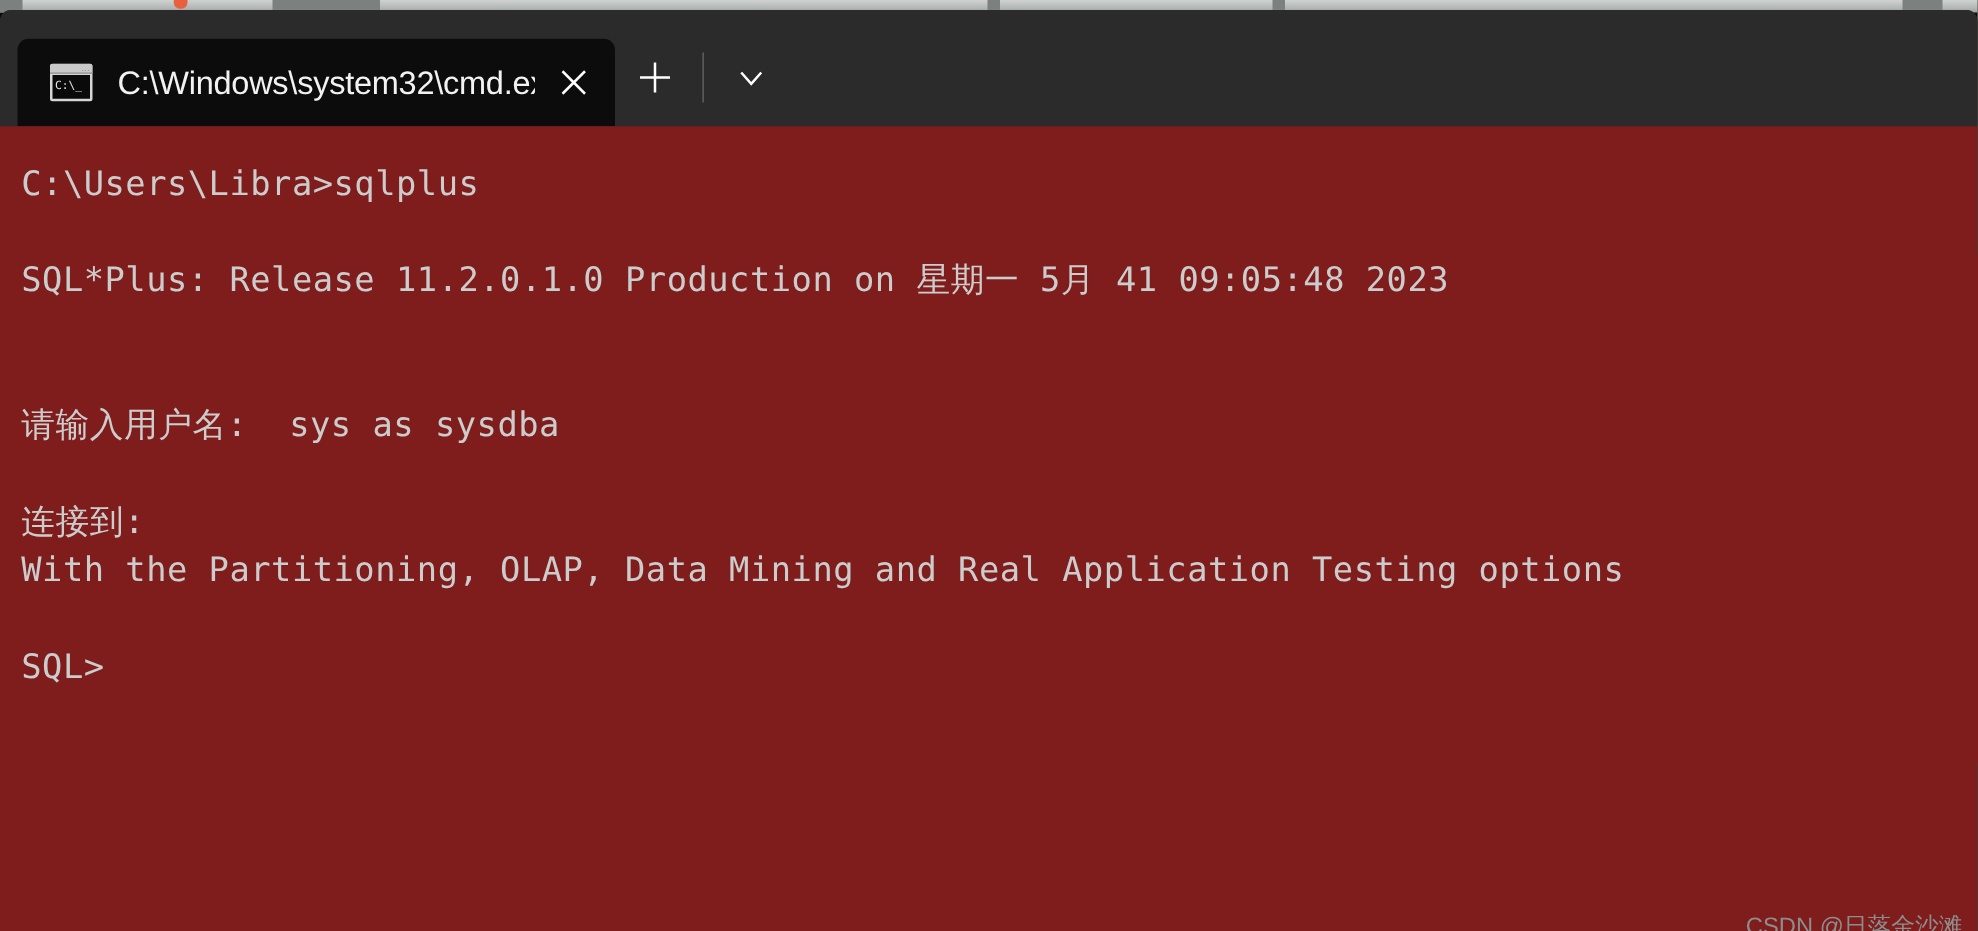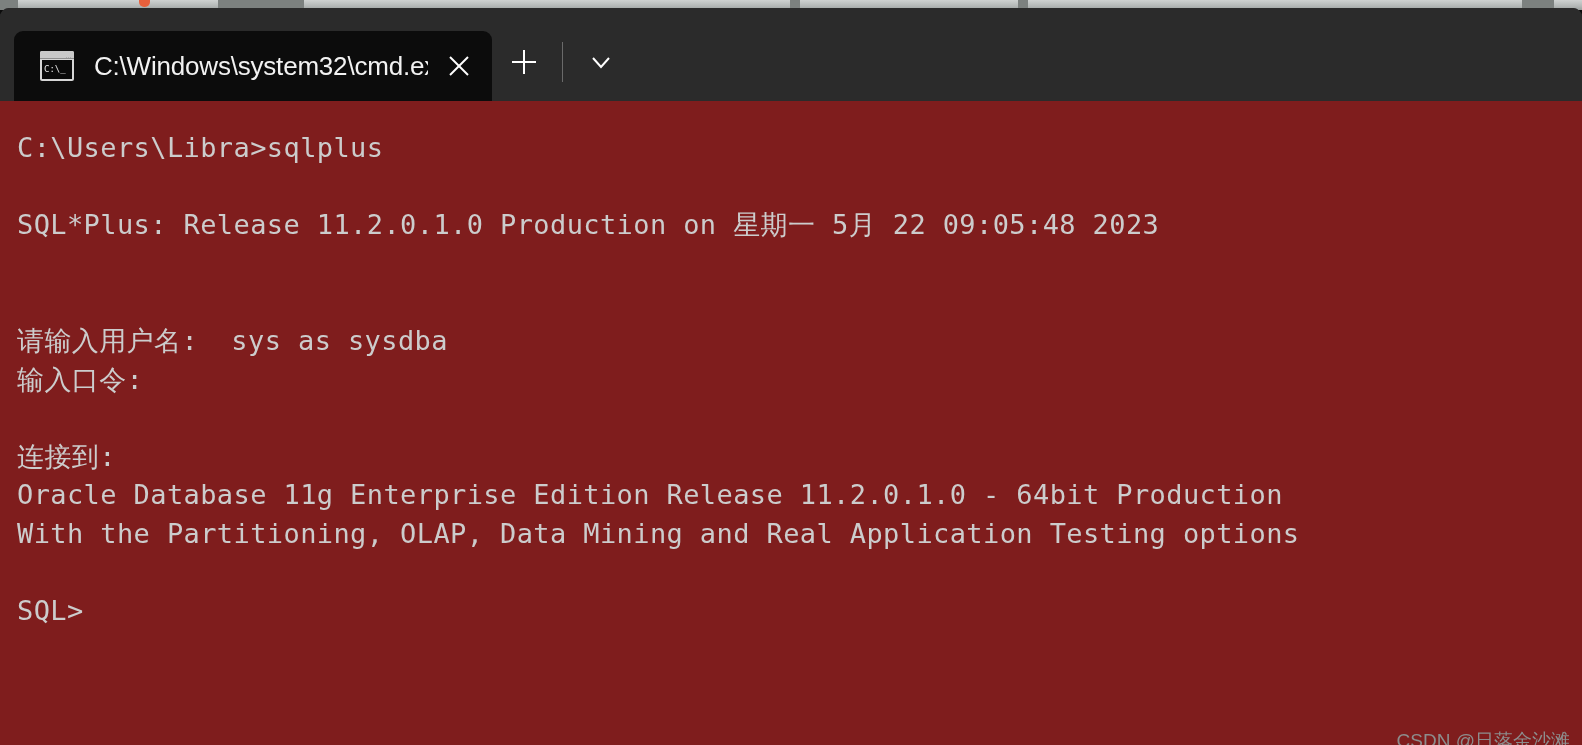--- a/index.html
+++ b/index.html
@@ -229,28 +229,26 @@
             <polyline points="7,11 15,20 23,11" fill="none" stroke="currentColor" stroke-width="2"></polyline>
           </svg>
         </div>
       </div>
 
     </div>
 
     <div class="terminal">
       <div class="term-line">C:\Users\Libra&gt;sqlplus</div>
       <div class="term-line blank"></div>
-      <div class="term-line">SQL*Plus: Release 11.2.0.1.0 Production on 星期一 5月 22 09:05:48 2023</div>
+      <div class="term-line">SQL*Plus: Release 11.2.0.1.0 Production on 星期一 5月 41 09:05:48 2023</div>
       <div class="term-line blank"></div>
       <div class="term-line blank"></div>
       <div class="term-line">请输入用户名:  sys as sysdba</div>
-      <div class="term-line">输入口令:</div>
       <div class="term-line blank"></div>
       <div class="term-line">连接到:</div>
-      <div class="term-line">Oracle Database 11g Enterprise Edition Release 11.2.0.1.0 - 64bit Production</div>
       <div class="term-line">With the Partitioning, OLAP, Data Mining and Real Application Testing options</div>
       <div class="term-line blank"></div>
       <div class="term-line">SQL&gt;</div>
 
       <div class="watermark">CSDN @日落金沙滩</div>
     </div>
 
   </div>
 </div>
 

